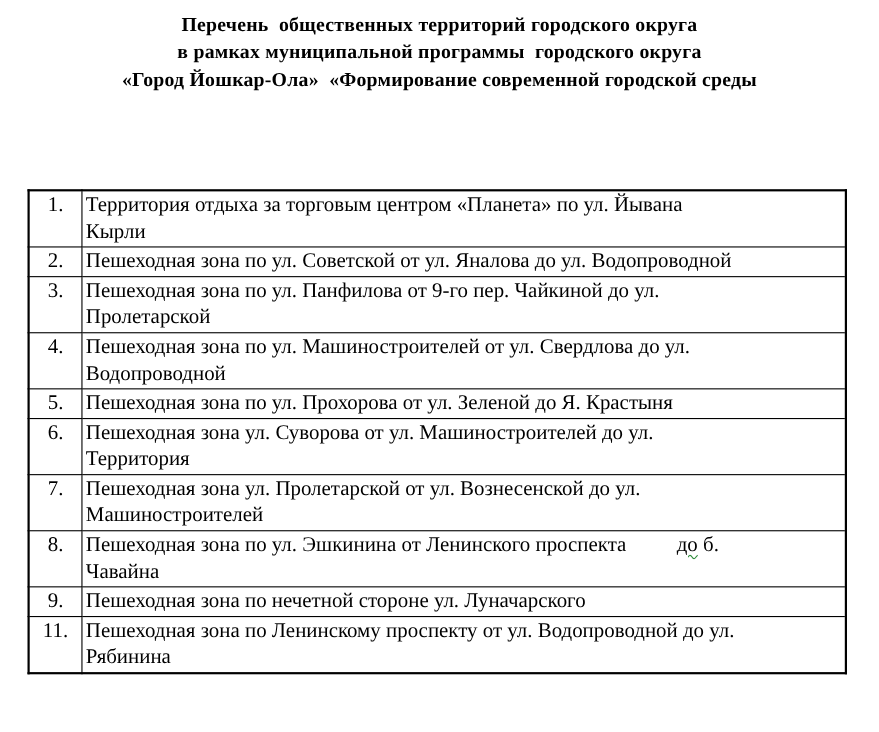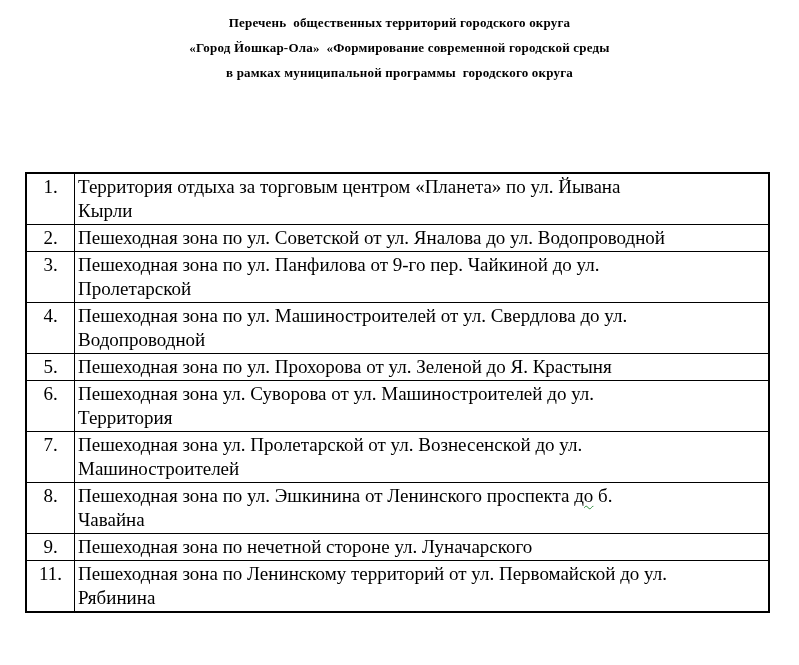--- a/index.html
+++ b/index.html
@@ -16,21 +16,21 @@
   }
   .page {
     width: 799px;
     height: 665px;
     position: relative;
   }
   .doc-title {
     margin: 10px 6px 0 6px;
     text-align: center;
     font-weight: bold;
-    font-size: 13px;
+    font-size: 18px;
     line-height: 25px;
     letter-spacing: 0.2px;
   }
   .title-line {
     white-space: pre-wrap; 
   }
   table.territories {
     position: absolute;
     left: 25px;
     top: 162px;
@@ -55,30 +55,31 @@
   }
   .territory-line {
     white-space: pre-wrap;
   }
   .wavy {
     text-decoration: underline;
     text-decoration-style: wavy;
     text-decoration-color: #2e8b3a;
     text-decoration-thickness: 1px;
     text-underline-offset: 3px;
+    margin-left: 41px;
   }
 </style>
 </head>
 <body>
 
 <div class="page">
   <div class="doc-title">
       <div class="title-line">Перечень  общественных территорий городского округа</div>
+      <div class="title-line">в рамках муниципальной программы  городского округа</div>
       <div class="title-line">«Город Йошкар-Ола»  «Формирование современной городской среды</div>
-      <div class="title-line">в рамках муниципальной программы  городского округа</div>
     </div>
   <table class="territories">
     <tbody>
         <tr>
           <td class="num-cell">1.</td>
           <td class="text-cell">
             <div class="territory-line">Территория отдыха за торговым центром «Планета» по ул. Йывана</div>
             <div class="territory-line">Кырли</div>
           </td>
         </tr>
@@ -131,19 +132,19 @@
         </tr>
         <tr>
           <td class="num-cell">9.</td>
           <td class="text-cell">
             <div class="territory-line">Пешеходная зона по нечетной стороне ул. Луначарского</div>
           </td>
         </tr>
         <tr>
           <td class="num-cell">11.</td>
           <td class="text-cell">
-            <div class="territory-line">Пешеходная зона по Ленинскому территорий от ул. Первомайской до ул.</div>
+            <div class="territory-line">Пешеходная зона по Ленинскому проспекту от ул. Водопроводной до ул.</div>
             <div class="territory-line">Рябинина</div>
           </td>
         </tr>
       </tbody>
   </table>
 </div>
 
 </body></html>

